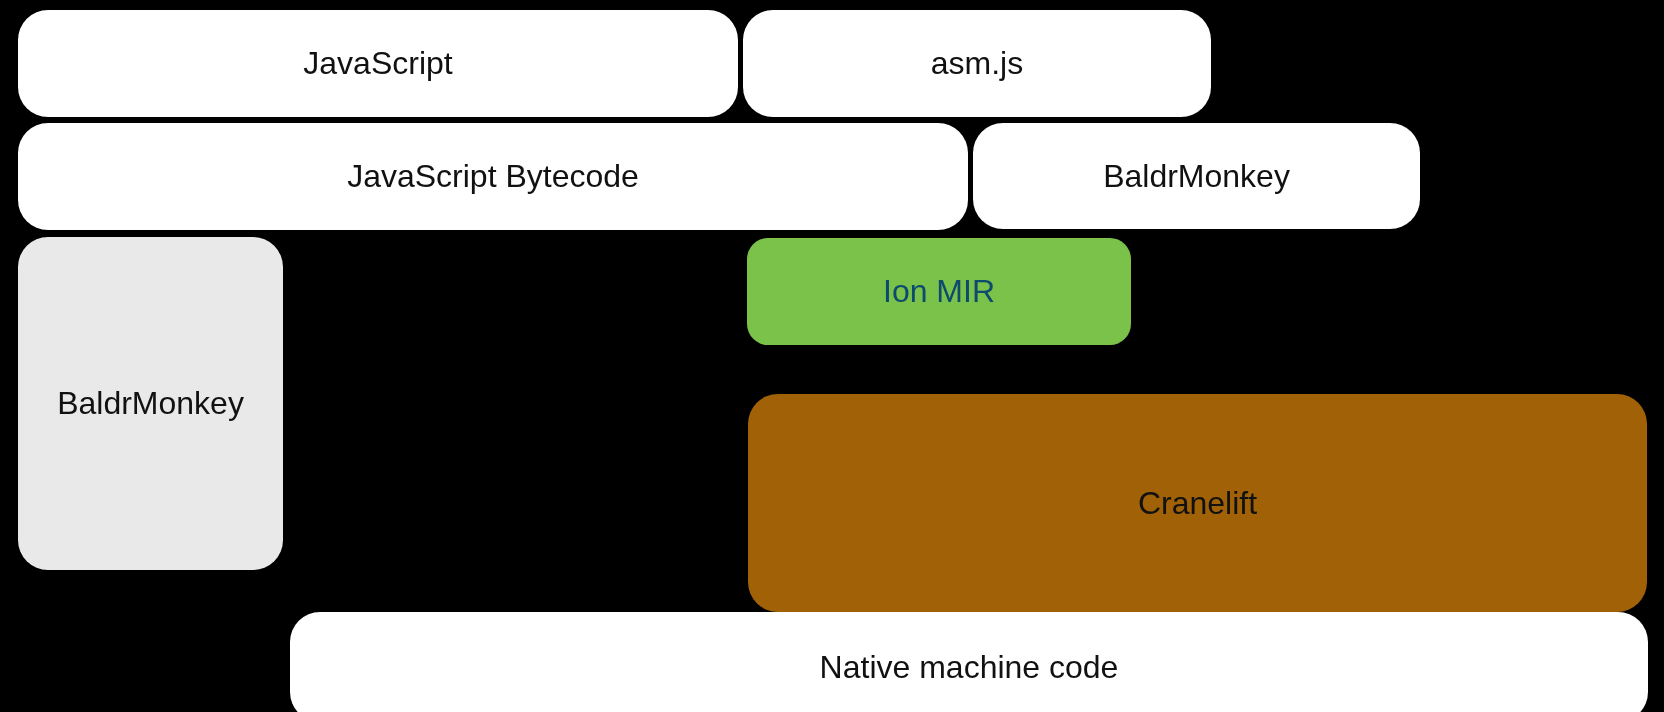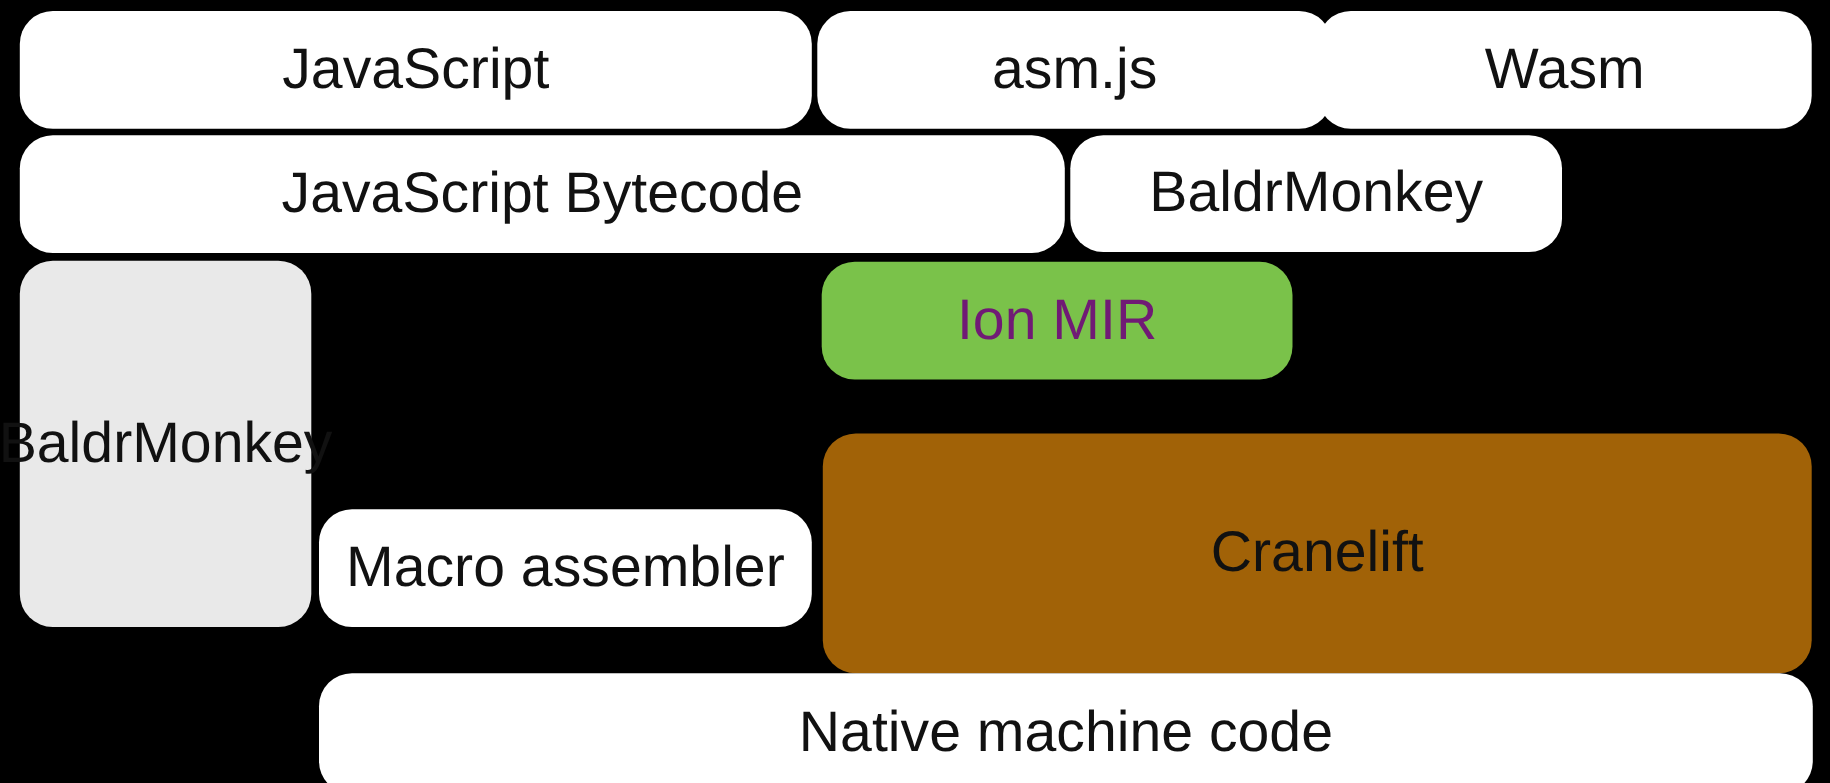--- a/index.html
+++ b/index.html
@@ -13,33 +13,31 @@
     overflow: hidden;
   }
   .node {
     position: absolute;
     box-sizing: border-box;
     display: flex;
     align-items: center;
     justify-content: center;
     text-align: center;
     border-radius: 30px;
-    font-size: 52px;
+    font-size: 32px;
     line-height: 1.15;
     padding: 0 18px;
     letter-spacing: 0px;
   }
 </style>
 </head>
 <body>
 
 <div id="canvas" style="width: 1664px; height: 712px; background: rgb(0, 0, 0);">
     <div class="node" style="left: 18px; top: 10px; width: 720px; height: 107px; background: rgb(255, 255, 255); color: rgb(17, 17, 17);">JavaScript</div>
     <div class="node" style="left: 743px; top: 10px; width: 468px; height: 107px; background: rgb(255, 255, 255); color: rgb(17, 17, 17);">asm.js</div>
-    <div class="node" style="left: 1198px; top: 10px; width: 449px; height: 107px; background: rgb(255, 255, 255); color: rgb(17, 17, 17);">Wasm</div>
     <div class="node" style="left: 18px; top: 123px; width: 950px; height: 107px; background: rgb(255, 255, 255); color: rgb(17, 17, 17);">JavaScript Bytecode</div>
     <div class="node" style="left: 973px; top: 123px; width: 447px; height: 106px; background: rgb(255, 255, 255); color: rgb(17, 17, 17); text-align: center;">BaldrMonkey</div>
     <div class="node" style="left: 18px; top: 237px; width: 265px; height: 333px; background: rgb(233, 233, 233); color: rgb(17, 17, 17);">BaldrMonkey</div>
-    <div class="node" style="left: 747px; top: 238px; width: 428px; height: 107px; background: rgb(122, 194, 74); color: #701a75;">Ion MIR</div>
+    <div class="node" style="left: 747px; top: 238px; width: 384px; height: 107px; background: rgb(122, 194, 74); color: #0c4a6e; border-radius: 21px;">Ion MIR</div>
     <div class="node" style="left: 748px; top: 350px; width: 899px; height: 218px; background: #a16207; color: rgb(17, 17, 17); margin-top: 44px;">Cranelift</div>
-    <div class="node" style="left: 290px; top: 463px; width: 448px; height: 107px; background: rgb(255, 255, 255); color: rgb(17, 17, 17);">Macro assembler</div>
     <div class="node" style="left: 290px; top: 576px; width: 1358px; height: 110px; background: rgb(255, 255, 255); color: rgb(17, 17, 17); margin-top: 36px;">Native machine code</div>
   </div>
 
 </body></html>

